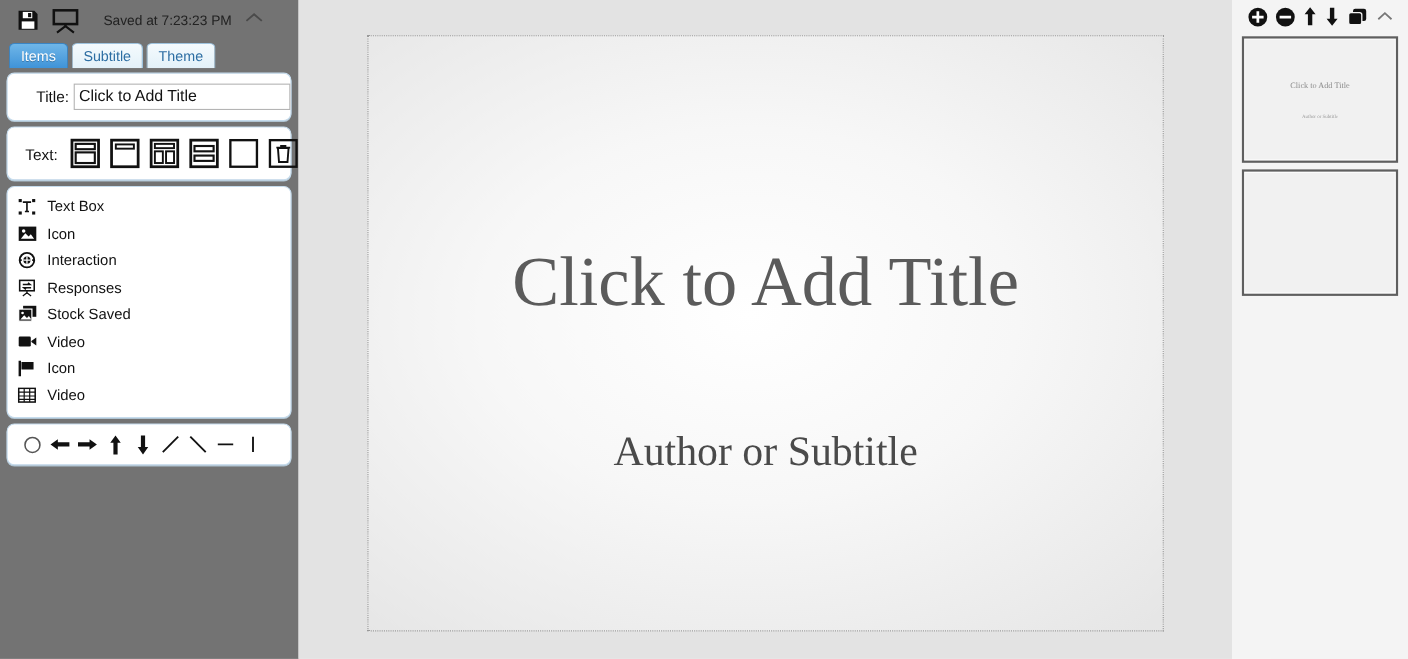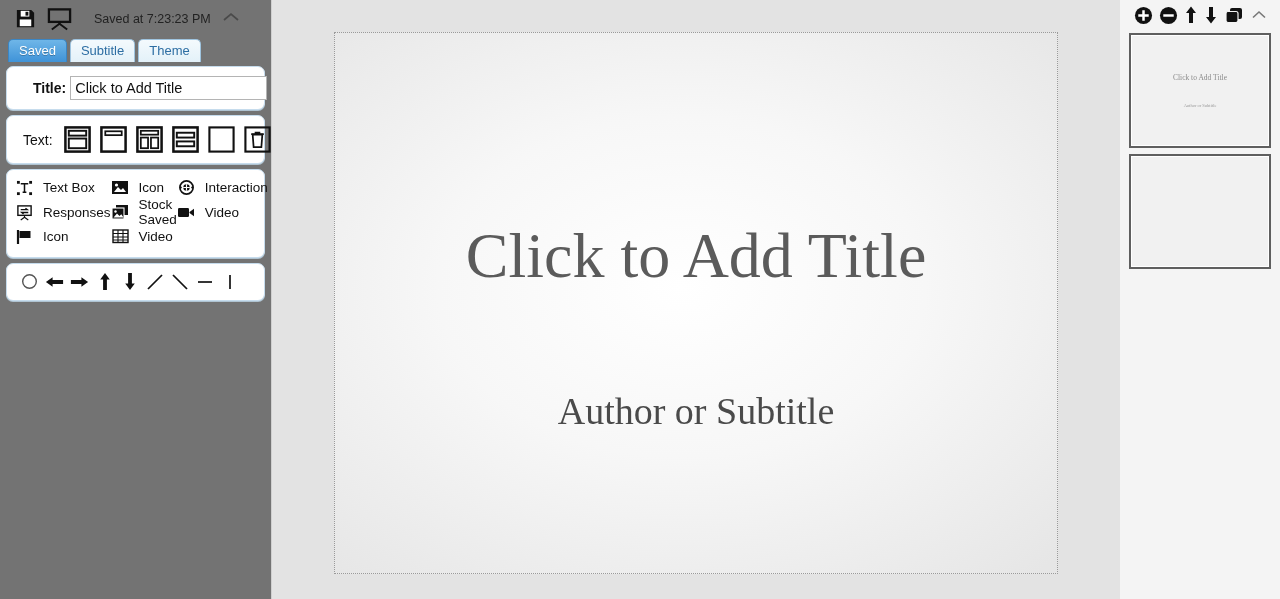--- a/index.html
+++ b/index.html
@@ -48,35 +48,35 @@
 
   .panel {
     margin: 5px 6px 0 6px;
     border: 1px solid #c6dced;
     border-radius: 7px;
     background: #ffffff;
     box-shadow: 0 1px 0 rgba(190,215,232,.8);
   }
   .panel-row { display: flex; align-items: center; padding: 9px 10px; }
 
-  .title-label { font-size: 14px; color: #111; margin-left: 16px; margin-right: 4px; font-weight: bold; }
+  .title-label { font-size: 14px; color: #111; margin-left: 16px; margin-right: 4px; }
   .title-input {
     flex: 1; height: 24px; font-size: 14.5px; padding: 1px 4px;
     border: 1px solid #b4b4b4; background: #fff; color: #111;
     font-family: "Liberation Sans", sans-serif; outline: none; margin-right: 10px;
     border-radius: 0;
   }
 
   .slide-label { font-size: 14px; color: #111; margin-left: 6px; margin-right: 10px; }
   .layout-btns { display: flex; gap: 7px; }
   .layout-btn { width: 29px; height: 29px; cursor: pointer; display:block; }
 
   
   .items-grid {
-    display: grid; grid-template-columns: 1fr 1fr 1fr;
+    display: grid; grid-template-columns: 1fr;
     row-gap: 1px; padding: 6px 2px 8px 8px;
   }
   .item-cell { display: flex; align-items: center; gap: 9px; height: 23.5px; cursor: pointer; }
   .item-ico { width: 19px; height: 17px; display: inline-flex; align-items: center; justify-content: center; flex: 0 0 19px; }
   .item-lbl { font-size: 13.5px; color: #111; }
 
   .shapes-row { display: flex; align-items: center; gap: 0px; padding: 7px 10px; }
   .shape-btn { width: 25px; height: 22px; display: inline-flex; align-items: center; justify-content: center; cursor: pointer; }
 
   
@@ -151,21 +151,21 @@
       </span>
       <span class="saved-label">Saved at 7:23:23 PM</span>
       <span class="chevron-up" title="Collapse">
         <svg width="20" height="14" viewBox="0 0 20 14">
           <path d="M3 10l7-6 7 6" fill="none" stroke="#4a4a4a" stroke-width="1.7"></path>
         </svg>
       </span>
     </div>
 
     <div class="tabs">
-      <div class="tab active">Saved</div>
+      <div class="tab active">Items</div>
       <div class="tab">Subtitle</div>
       <div class="tab">Theme</div>
     </div>
 
     <div class="panel">
       <div class="panel-row">
         <span class="title-label">Title:</span>
         <input class="title-input" type="text" value="Click to Add Title" style="">
       </div>
     </div>

